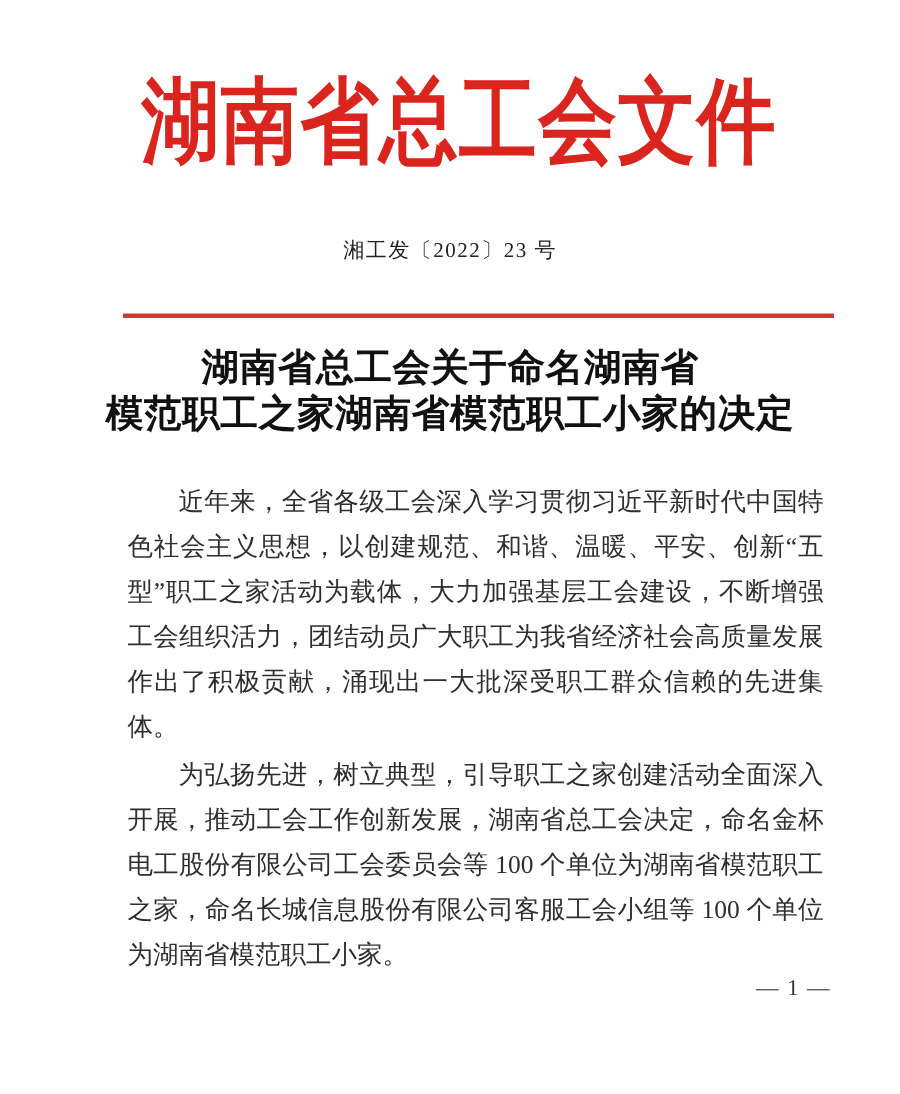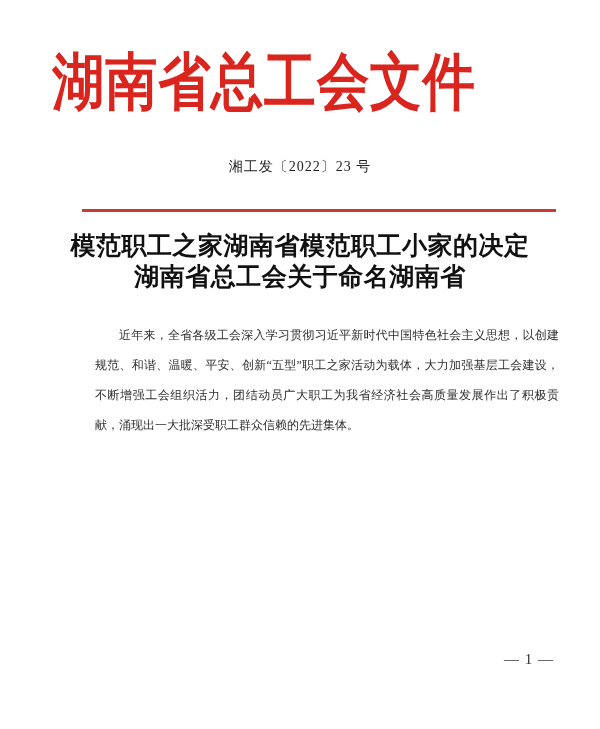--- a/index.html
+++ b/index.html
@@ -13,21 +13,21 @@
     height: 729px;
     background: #ffffff;
     overflow: hidden;
     font-family: "Liberation Serif", "DejaVu Serif", serif;
   }
   .red-head {
     position: absolute;
     top: 42px;
     left: 0;
     right: 0;
-    text-align: left;
+    text-align: center;
     padding-left: 12px;
     white-space: nowrap;
   }
   .red-head .stretch {
     display: inline-block;
     font-size: 62px;
     font-weight: bold;
     color: #d9251d;
     letter-spacing: 1px;
     transform: scaleX(0.84);
@@ -62,25 +62,24 @@
     font-weight: bold;
     line-height: 31px;
     color: #111111;
     letter-spacing: 0.5px;
   }
   .doc-body {
     position: absolute;
     top: 320px;
     left: 85px;
     width: 464px;
-    font-size: 12px;
+    font-size: 17px;
     line-height: 30px;
     text-align: justify;
     color: #2e2e2e;
-    margin-left: 10px;
   }
   .doc-body p {
     margin: 0;
     text-indent: 2em;
   }
   .doc-body p + p {
     margin-top: 2px;
   }
   .page-number {
     position: absolute;
@@ -98,23 +97,24 @@
 
   <div class="red-head">
     <span class="stretch">湖南省总工会文件</span>
   </div>
 
   <div class="doc-number">湘工发〔2022〕23 号</div>
 
   <div class="red-rule"></div>
 
   <div class="doc-title">
+    <div>湖南省总工会关于命名湖南省</div>
     <div>模范职工之家湖南省模范职工小家的决定</div>
-    <div>湖南省总工会关于命名湖南省</div>
   </div>
 
   <div class="doc-body">
     <p>近年来，全省各级工会深入学习贯彻习近平新时代中国特色社会主义思想，以创建规范、和谐、温暖、平安、创新“五型”职工之家活动为载体，大力加强基层工会建设，不断增强工会组织活力，团结动员广大职工为我省经济社会高质量发展作出了积极贡献，涌现出一大批深受职工群众信赖的先进集体。</p>
+    <p>为弘扬先进，树立典型，引导职工之家创建活动全面深入开展，推动工会工作创新发展，湖南省总工会决定，命名金杯电工股份有限公司工会委员会等 100 个单位为湖南省模范职工之家，命名长城信息股份有限公司客服工会小组等 100 个单位为湖南省模范职工小家。</p>
   </div>
 
   <div class="page-number">— 1 —</div>
 
 </div>
 
 </body></html>

